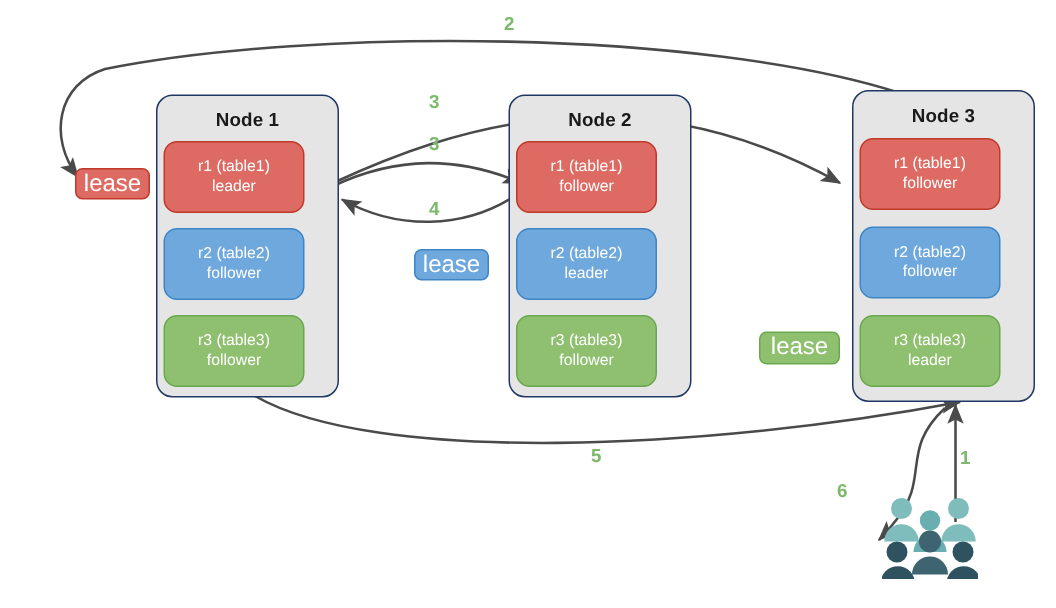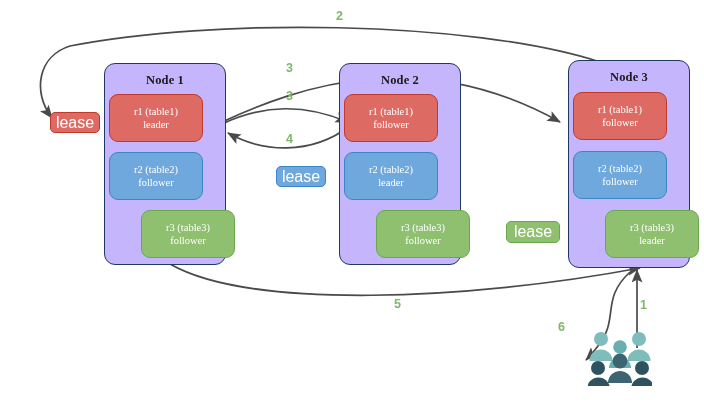--- a/index.html
+++ b/index.html
@@ -1,32 +1,32 @@
 <!DOCTYPE html>
 <html><head>
 <meta charset="utf-8">
 <style>
   html,body{margin:0;padding:0;background:#ffffff;}
   body{width:704px;height:405px;overflow:hidden;
        font-family:"Liberation Sans","DejaVu Sans",sans-serif;}
   #canvas{position:relative;width:704px;height:405px;background:#fff;}
   svg.layer{position:absolute;left:0;top:0;width:704px;height:405px;overflow:visible;}
   svg.edges{z-index:1;}
-  .node-box{position:absolute;background:#c4b5fd;border:1.4px solid #1f3864;
-            border-radius:11px;z-index:2;box-sizing:border-box;font-family:Liberation Serif, serif;}
+  .node-box{position:absolute;background:#e5e5e5;border:1.4px solid #1f3864;
+            border-radius:11px;z-index:2;box-sizing:border-box;}
   .node-title{position:absolute;left:0;right:0;top:9px;text-align:center;
               font-size:12.5px;font-weight:bold;color:#1a1a1a;letter-spacing:.1px;}
   .replica{position:absolute;left:4px;width:94px;height:48px;border-radius:9px;
            box-sizing:border-box;display:flex;flex-direction:column;align-items:center;
            justify-content:center;color:#ffffff;font-size:10.5px;line-height:13px;
            text-align:center;}
   .replica .l1,.replica .l2{display:block;}
   .r-red{background:#dd6b63;border:1.3px solid #c0392b;}
   .r-blue{background:#6fa8dc;border:1.3px solid #3d85c6;}
-  .r-green{background:#8fc06f;border:1.3px solid #6aa84f;margin-left:32px;}
+  .r-green{background:#8fc06f;border:1.3px solid #6aa84f;}
   .lease{position:absolute;border-radius:5px;box-sizing:border-box;
          display:flex;align-items:center;justify-content:center;
          color:#ffffff;font-size:16px;z-index:3;}
   .lease.red{background:#dd6b63;border:1.3px solid #c0392b;}
   .lease.blue{background:#6fa8dc;border:1.3px solid #3d85c6;}
   .lease.green{background:#8fc06f;border:1.3px solid #6aa84f;}
   .edge-label{position:absolute;color:#7cb96a;font-size:12.5px;font-weight:bold;
               z-index:4;white-space:nowrap;}
   .people{position:absolute;z-index:3;}
 </style>

